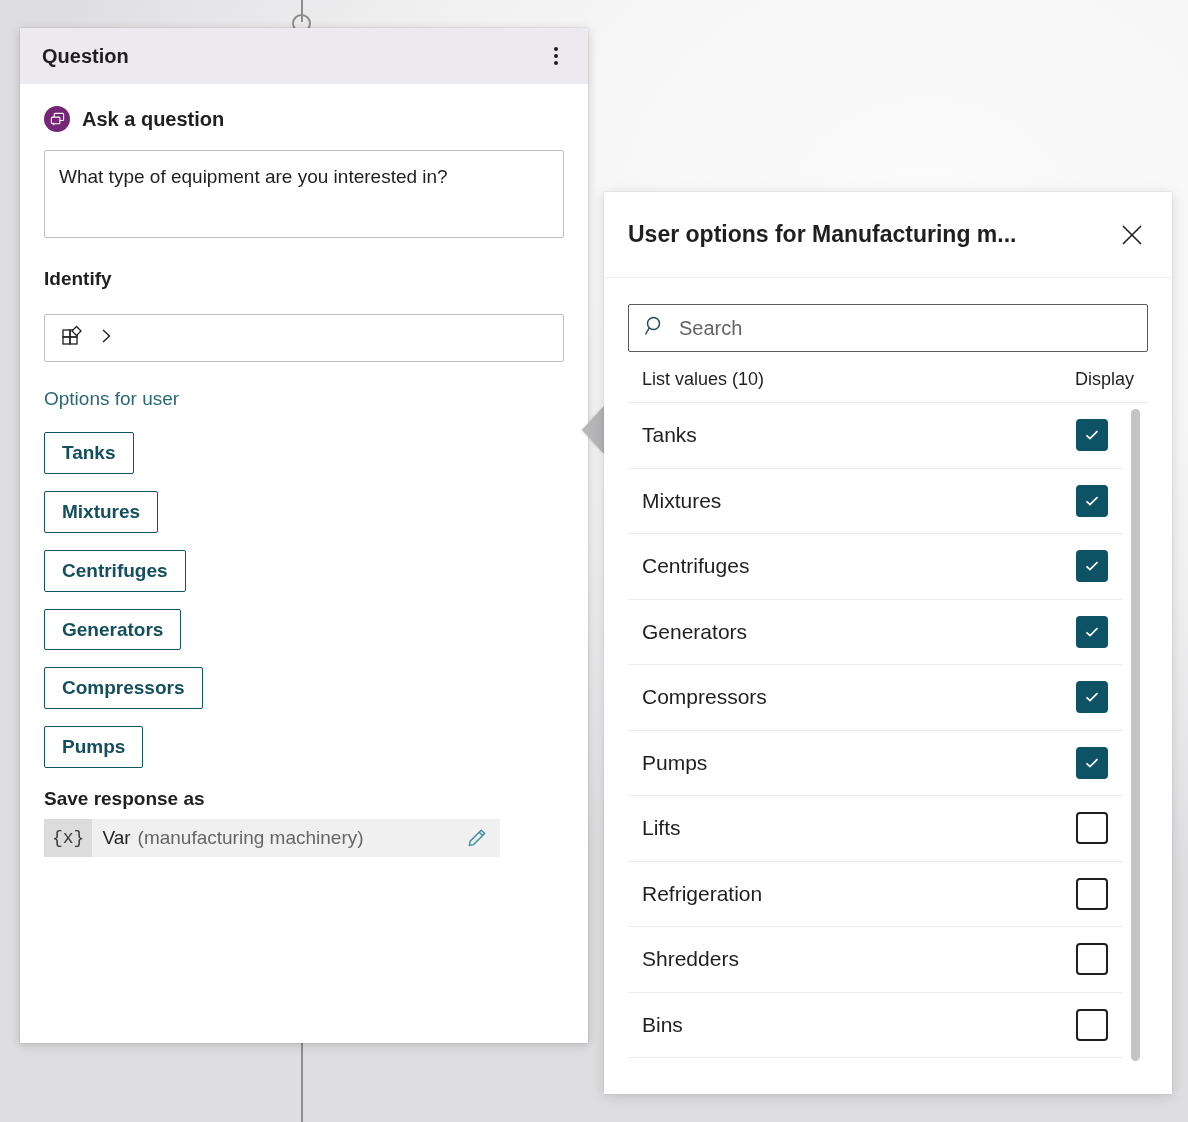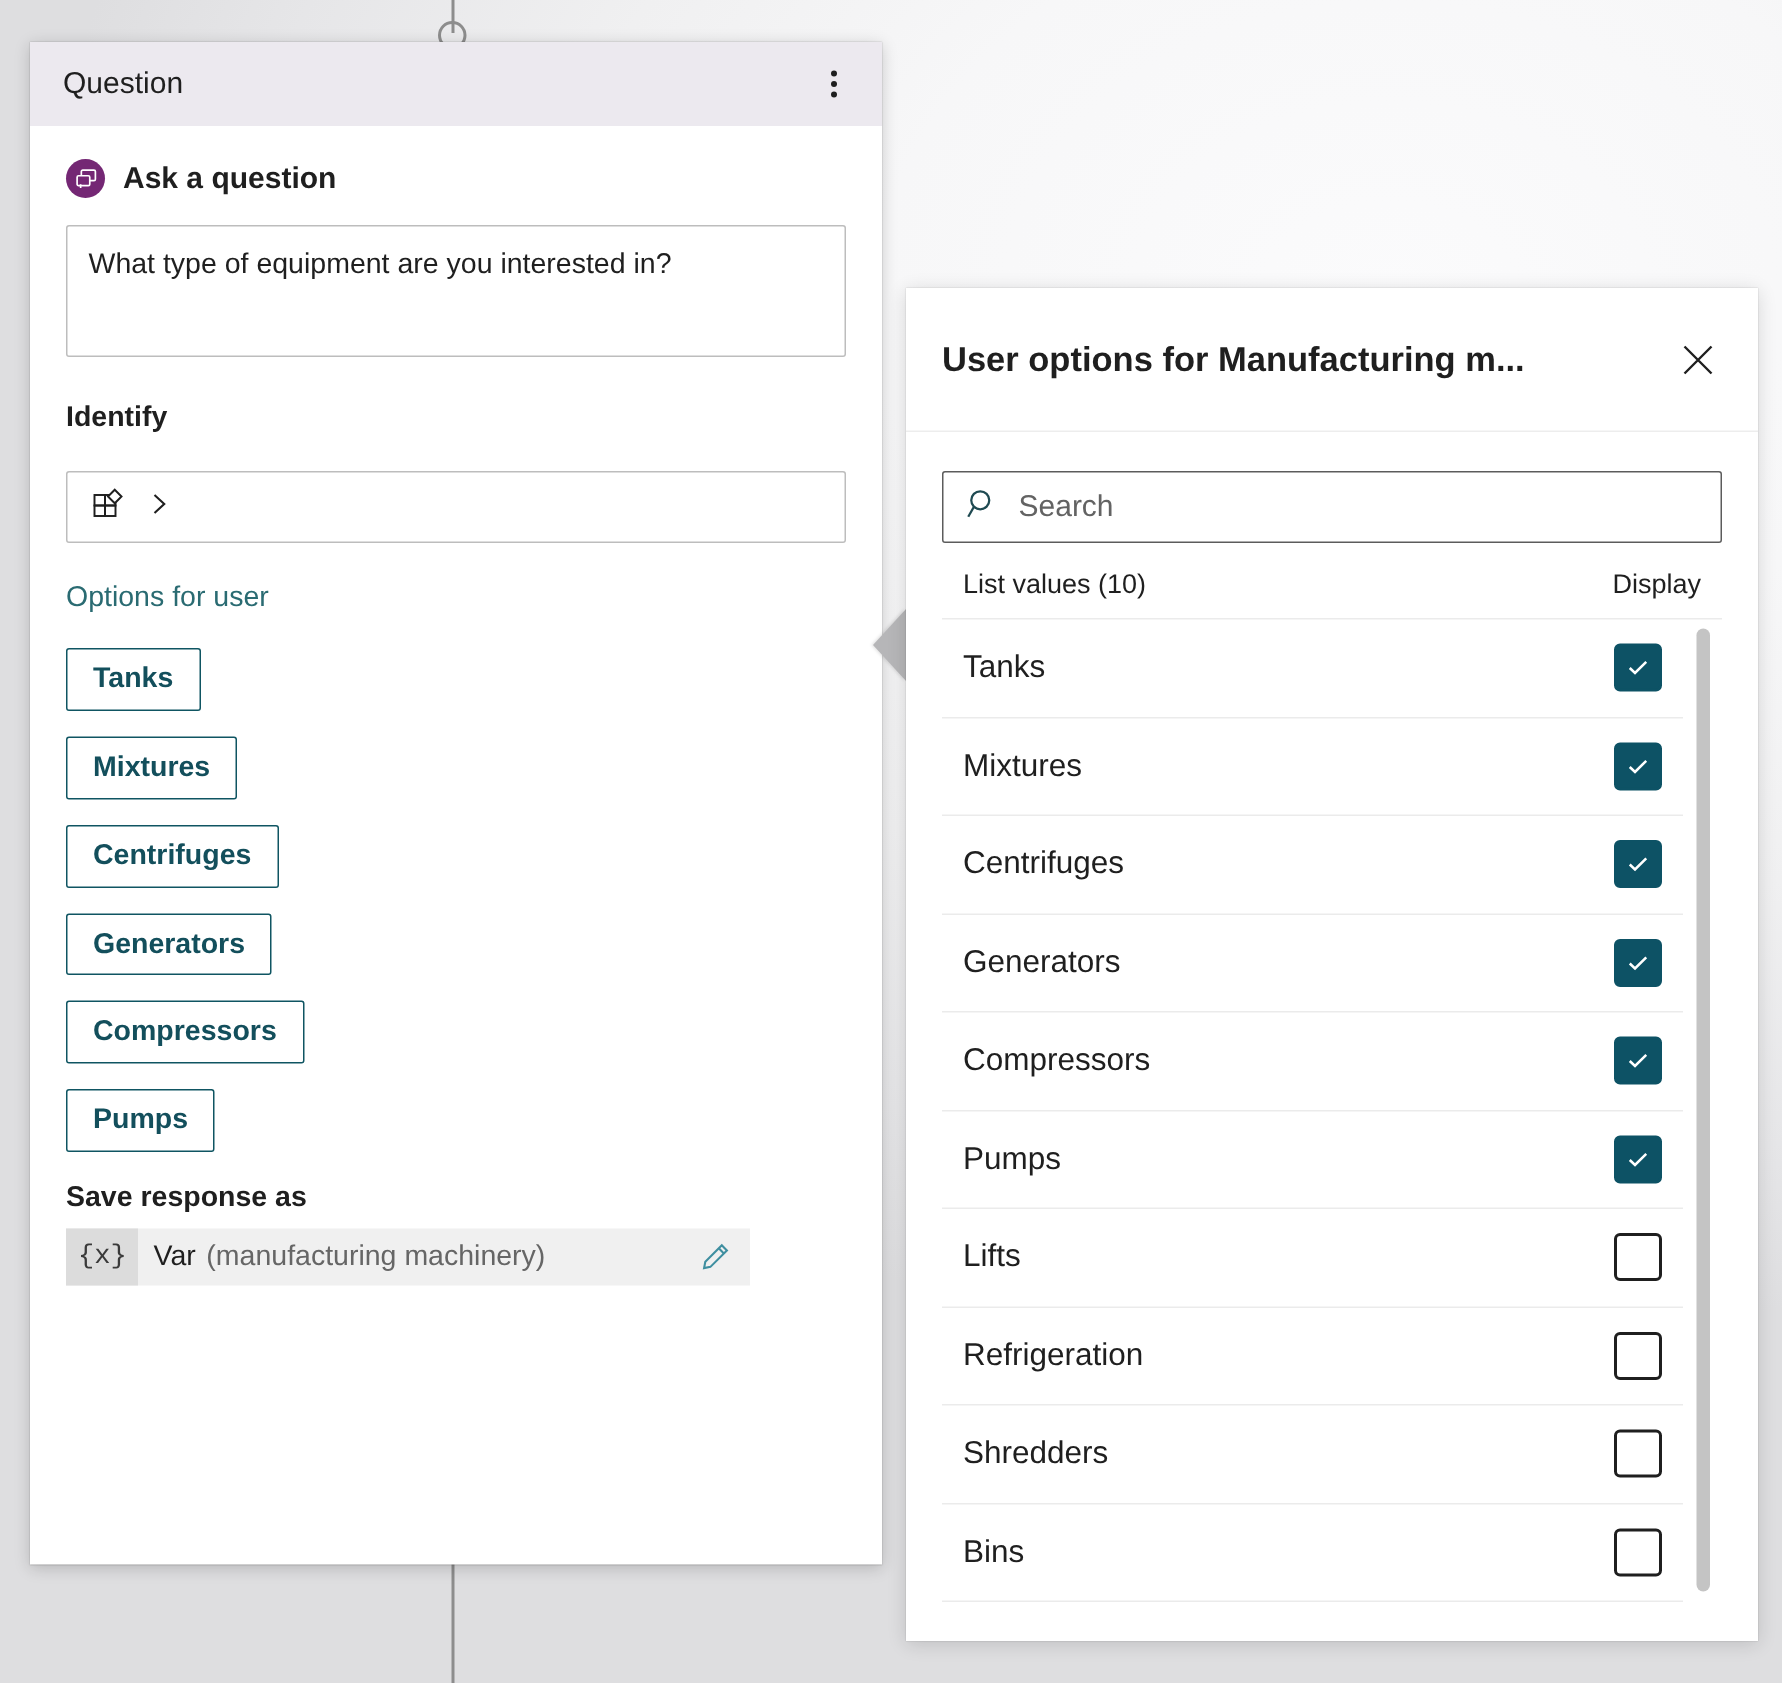--- a/index.html
+++ b/index.html
@@ -54,21 +54,21 @@
     height: 56px;
     background: #ece9ef;
     display: flex;
     align-items: center;
     padding: 0 16px 0 22px;
     justify-content: space-between;
   }
   .card-title {
     font-size: 20px;
     color: #1f1f1f;
-    font-weight: 400;
+    font-weight: 700;
   }
   .kebab {
     width: 32px;
     height: 32px;
     display: flex;
     flex-direction: column;
     align-items: center;
     justify-content: center;
     gap: 3px;
     cursor: pointer;
@@ -204,21 +204,21 @@
     left: 604px;
     top: 192px;
     width: 568px;
     height: 902px;
     background: #ffffff;
     box-shadow: 0 2px 12px rgba(0,0,0,0.14), 0 0 1px rgba(0,0,0,0.2);
     display: flex;
     flex-direction: column;
   }
   .panel-header {
-    height: 96px;
+    height: 86px;
     display: flex;
     align-items: center;
     padding: 0 20px 0 24px;
     border-bottom: 1px solid #ededed;
   }
   .panel-title {
     flex: 1;
     font-size: 23px;
     font-weight: bold;
     color: #1f1f1f;

